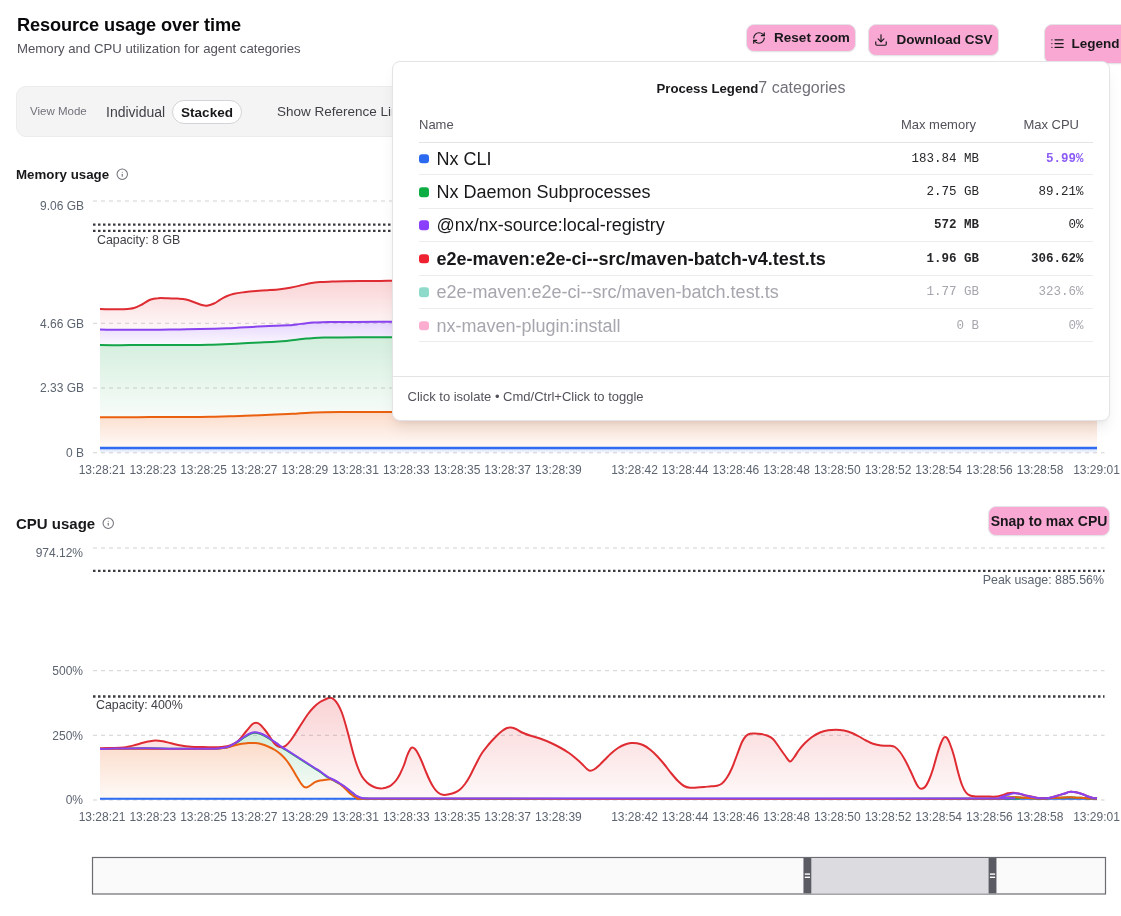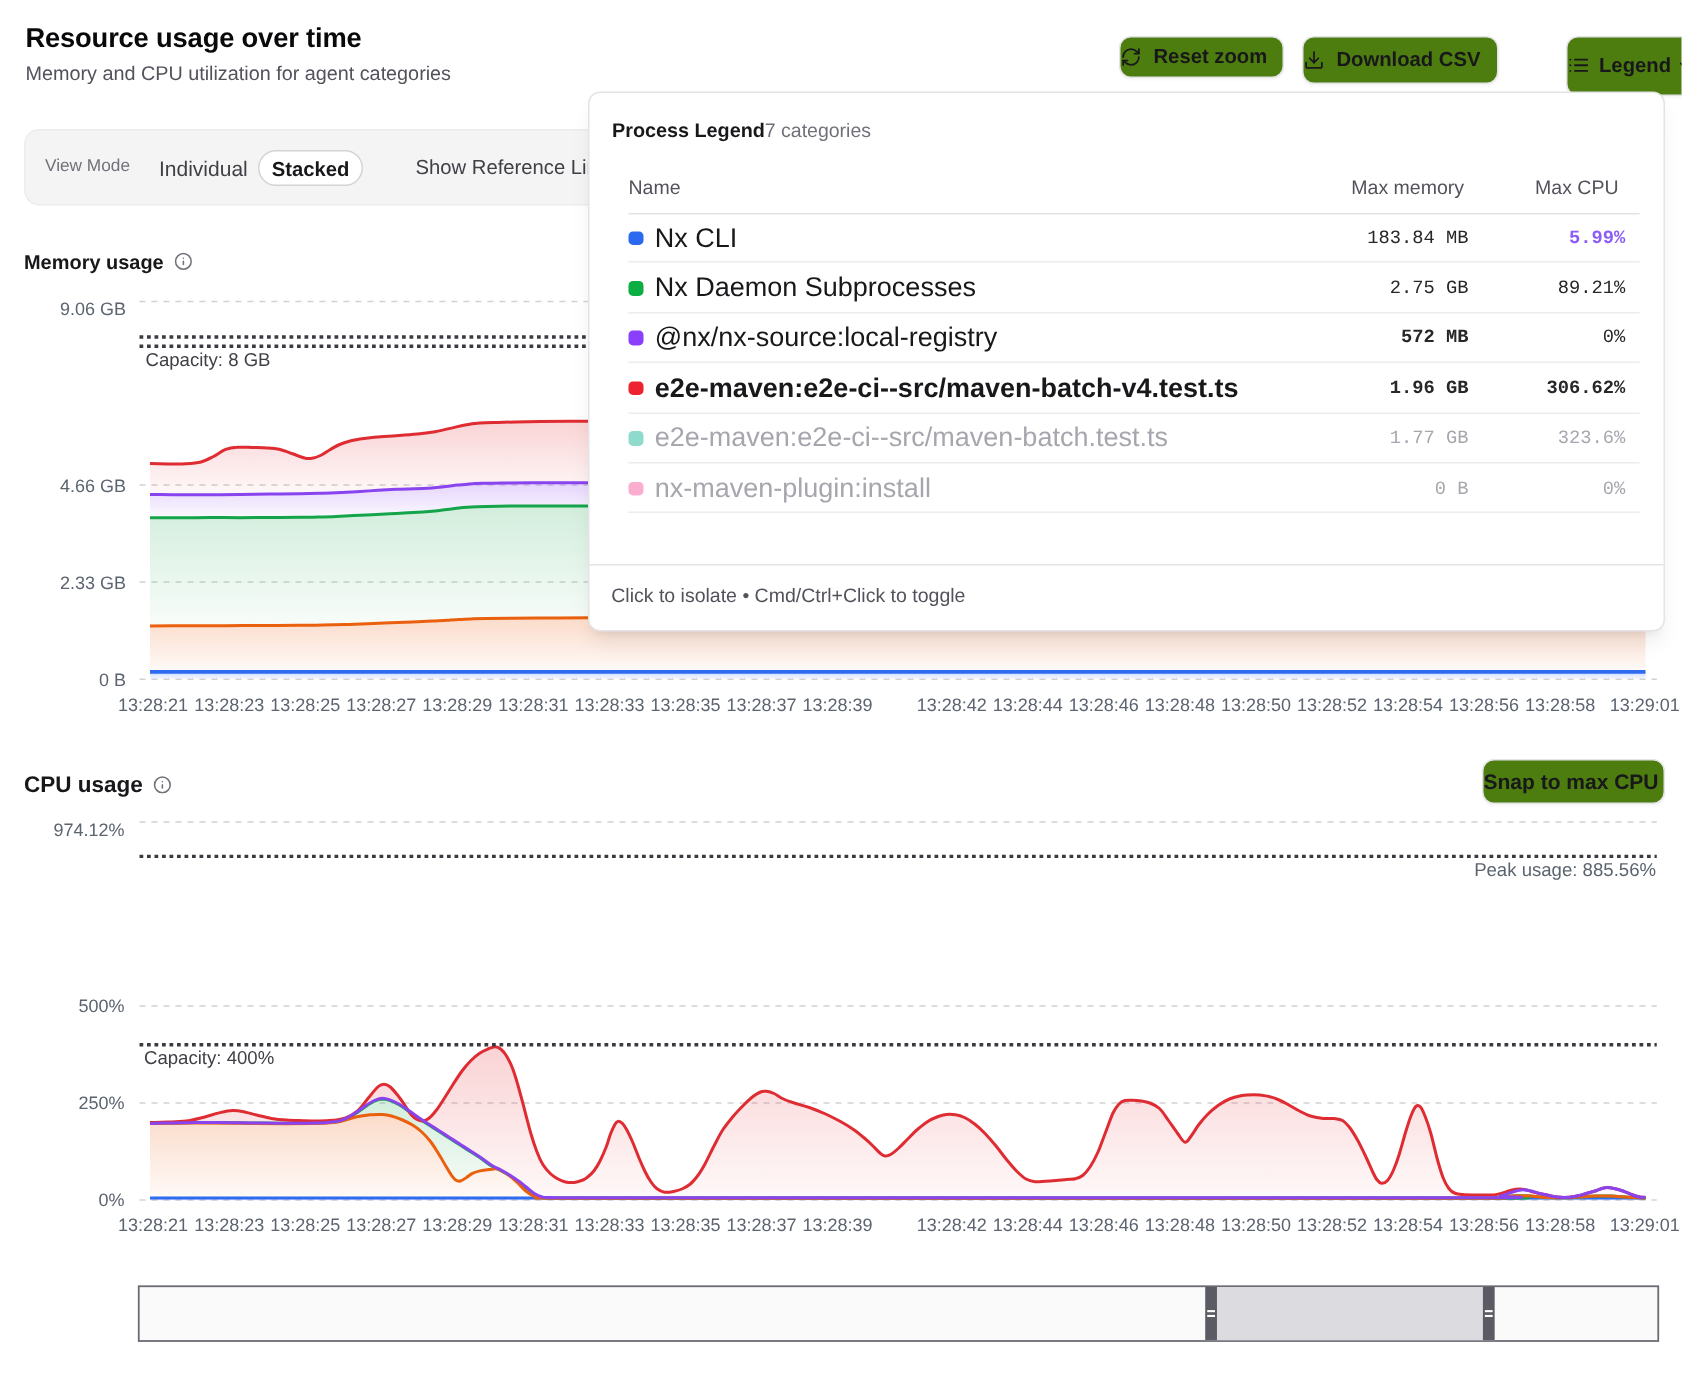--- a/index.html
+++ b/index.html
@@ -1,17 +1,17 @@
 <!DOCTYPE html>
 <html><head><meta charset="utf-8">
 <style>
 * { margin:0; padding:0; box-sizing:border-box; }
 body { width:1121px; height:916px; background:#fff; font-family:"Liberation Sans", sans-serif; position:relative; overflow:hidden; }
 .abs { position:absolute; }
-.btn { position:absolute; display:flex; align-items:center; justify-content:flex-start; gap:8px; background:#4d7c0f; border:1px solid #e4e4e7; border-radius:8px; font-size:13.5px; font-weight:700; color:#18181b; box-shadow:0 1px 2px rgba(0,0,0,0.04); }
+.btn { position:absolute; display:flex; align-items:center; justify-content:center; gap:8px; background:#f9a8d4; border:1px solid #e4e4e7; border-radius:8px; font-size:13.5px; font-weight:700; color:#18181b; box-shadow:0 1px 2px rgba(0,0,0,0.04); }
 .popup { position:absolute; left:392px; top:61px; width:718px; height:360px; background:#fff; border:1px solid #e4e4e7; border-radius:8px; box-shadow:0 10px 15px -3px rgba(0,0,0,0.08),0 4px 6px -4px rgba(0,0,0,0.08); z-index:10; }
 .lrow { position:relative; height:33.4px; }
 .lrow::after { content:""; position:absolute; left:26px; right:16px; bottom:0; border-bottom:1px solid #ececef; }
 .lrow > span { position:absolute; top:50%; transform:translateY(-50%); }
 .dot { left:26px; width:9.5px; height:9.5px; border-radius:3px; }
 .lname { left:43.5px; font-size:18px; }
 .lmem { right:130px; font-family:"Liberation Mono", monospace; font-size:12.5px; }
 .lcpu { right:25.5px; font-family:"Liberation Mono", monospace; font-size:12.5px; }
 </style></head>
 <body>
@@ -180,23 +180,23 @@
 <div class="abs" style="left:16px;top:514.5px;font-size:15px;font-weight:700;color:#18181b;display:flex;align-items:center;gap:7px">CPU usage <svg width="12.5" height="12.5" viewBox="0 0 24 24" fill="none" stroke="#71717a" stroke-width="2" stroke-linecap="round" stroke-linejoin="round">
       <circle cx="12" cy="12" r="10"></circle>
       <path d="M12 16v-4"></path>
       <path d="M12 8h.01"></path>
     </svg></div>
 
 <div class="btn" style="left:988px;top:506px;width:122px;height:30px;font-size:14px">Snap to max CPU</div>
 
 <div class="popup">
   <div style="position:relative;padding:0">
-    <div style="display:flex;align-items:center;justify-content:flex-start;padding:17px 15px 0 15px">
+    <div style="display:flex;align-items:center;justify-content:center;padding:17px 15px 0 15px">
       <span style="font-size:13.2px;font-weight:700;color:#18181b">Process Legend</span>
-      <span style="font-size:13px;color:#71717a">7 categories</span>
+      <span style="font-size:16px;color:#71717a">7 categories</span>
     </div>
     <div style="position:absolute;left:26px;top:54.5px;font-size:13px;color:#52525b">Name</div>
     <div style="position:absolute;right:133px;top:54.5px;font-size:13px;color:#52525b">Max memory</div>
     <div style="position:absolute;right:30px;top:54.5px;font-size:13px;color:#52525b">Max CPU</div>
     <div style="position:absolute;left:26px;right:16px;top:79.5px;border-bottom:1px solid #e4e4e7"></div>
     <div style="position:absolute;left:0;right:0;top:80px">
         <div class="lrow">
           <span class="dot" style="background:#2b6af0"></span>
           <span class="lname" style="color:#18181b;font-weight:400">Nx CLI</span>
           <span class="lmem" style="color:#27272a;font-weight:400">183.84 MB</span>

